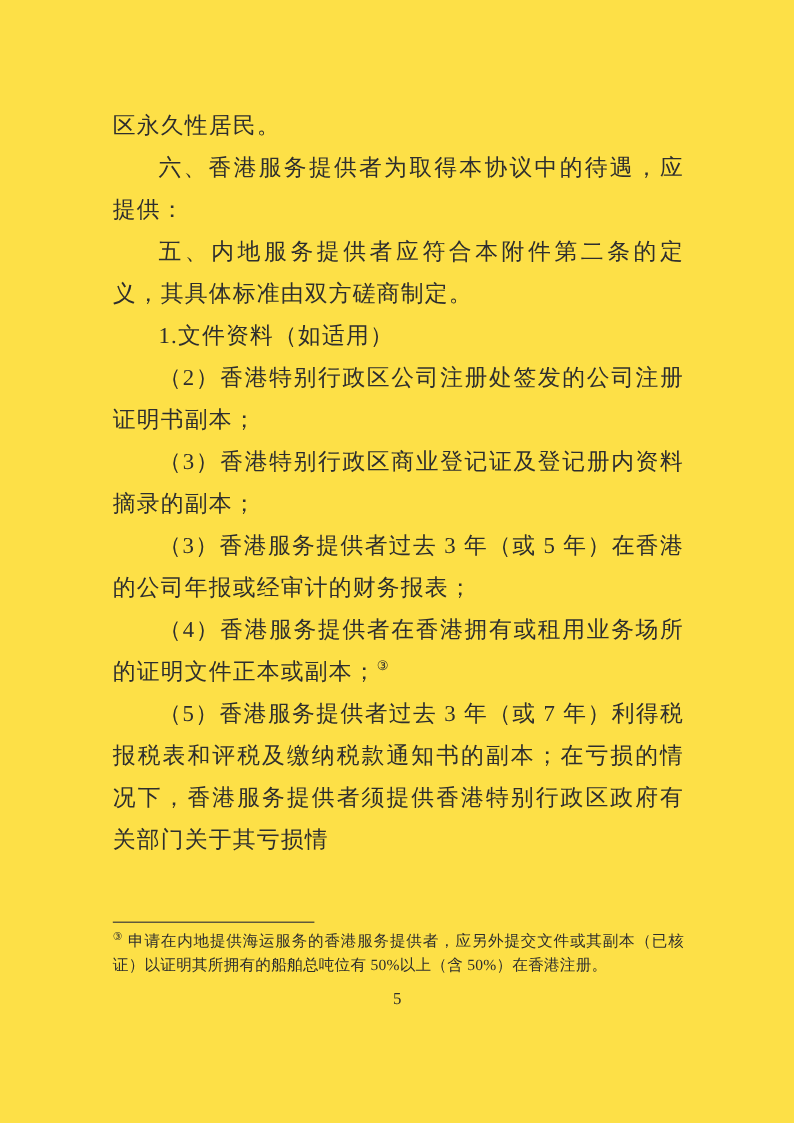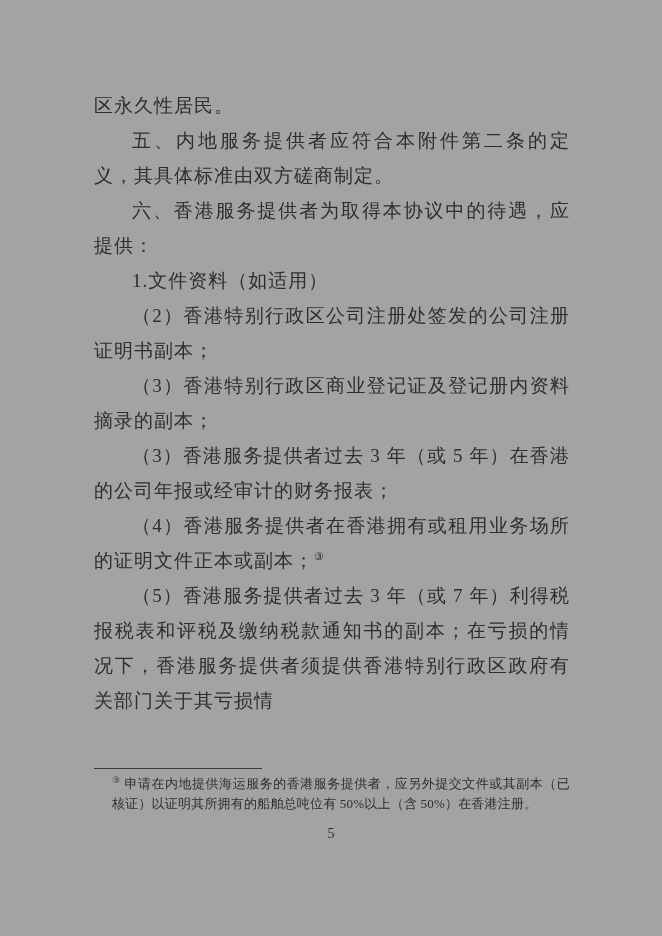--- a/index.html
+++ b/index.html
@@ -4,21 +4,21 @@
 <style>
   html, body {
     margin: 0;
     padding: 0;
     background: #ffffff;
   }
   .page {
     position: relative;
     width: 662px;
     height: 936px;
-    background: #a3a3a3;
+    background: #fde047;
     overflow: hidden;
     font-family: "Liberation Serif", "DejaVu Serif", serif;
     color: #2e2e2e;
   }
   .body-text {
     position: absolute;
     left: 94px;
     top: 88px;
     width: 476px;
     font-size: 19px;
@@ -45,21 +45,21 @@
     top: 768px;
     width: 476px;
   }
   .footnote-rule {
     width: 168px;
     height: 0;
     border-top: 1px solid #3a3a3a;
     margin: 0;
   }
   .footnote-text {
-    margin: 5px 0 0 18px;
+    margin: 5px 0 0 0;
     font-size: 13px;
     line-height: 20px;
     text-align: justify;
     letter-spacing: 0.2px;
   }
   .footnote-marker {
     font-size: 9px;
     vertical-align: super;
     line-height: 0;
     margin-right: 4px;
@@ -74,22 +74,22 @@
     line-height: 18px;
   }
 </style>
 </head>
 <body>
 
 <div class="page">
 
   <div class="body-text">
     <p>区永久性居民。</p>
+    <p class="indent">六、香港服务提供者为取得本协议中的待遇，应提供：</p>
     <p class="indent">五、内地服务提供者应符合本附件第二条的定义，其具体标准由双方磋商制定。</p>
-    <p class="indent">六、香港服务提供者为取得本协议中的待遇，应提供：</p>
     <p class="indent">1.文件资料（如适用）</p>
     <p class="indent">（2）香港特别行政区公司注册处签发的公司注册证明书副本；</p>
     <p class="indent">（3）香港特别行政区商业登记证及登记册内资料摘录的副本；</p>
     <p class="indent">（3）香港服务提供者过去 3 年（或 5 年）在香港的公司年报或经审计的财务报表；</p>
     <p class="indent"><span>（4）香港服务提供者在香港拥有或租用业务场所的证明文件正本或副本；</span><span class="fn-ref">③</span></p>
     <p class="indent">（5）香港服务提供者过去 3 年（或 7 年）利得税报税表和评税及缴纳税款通知书的副本；在亏损的情况下，香港服务提供者须提供香港特别行政区政府有关部门关于其亏损情</p>
   </div>
 
   <div class="footnote-block">
     <div class="footnote-rule"></div>

